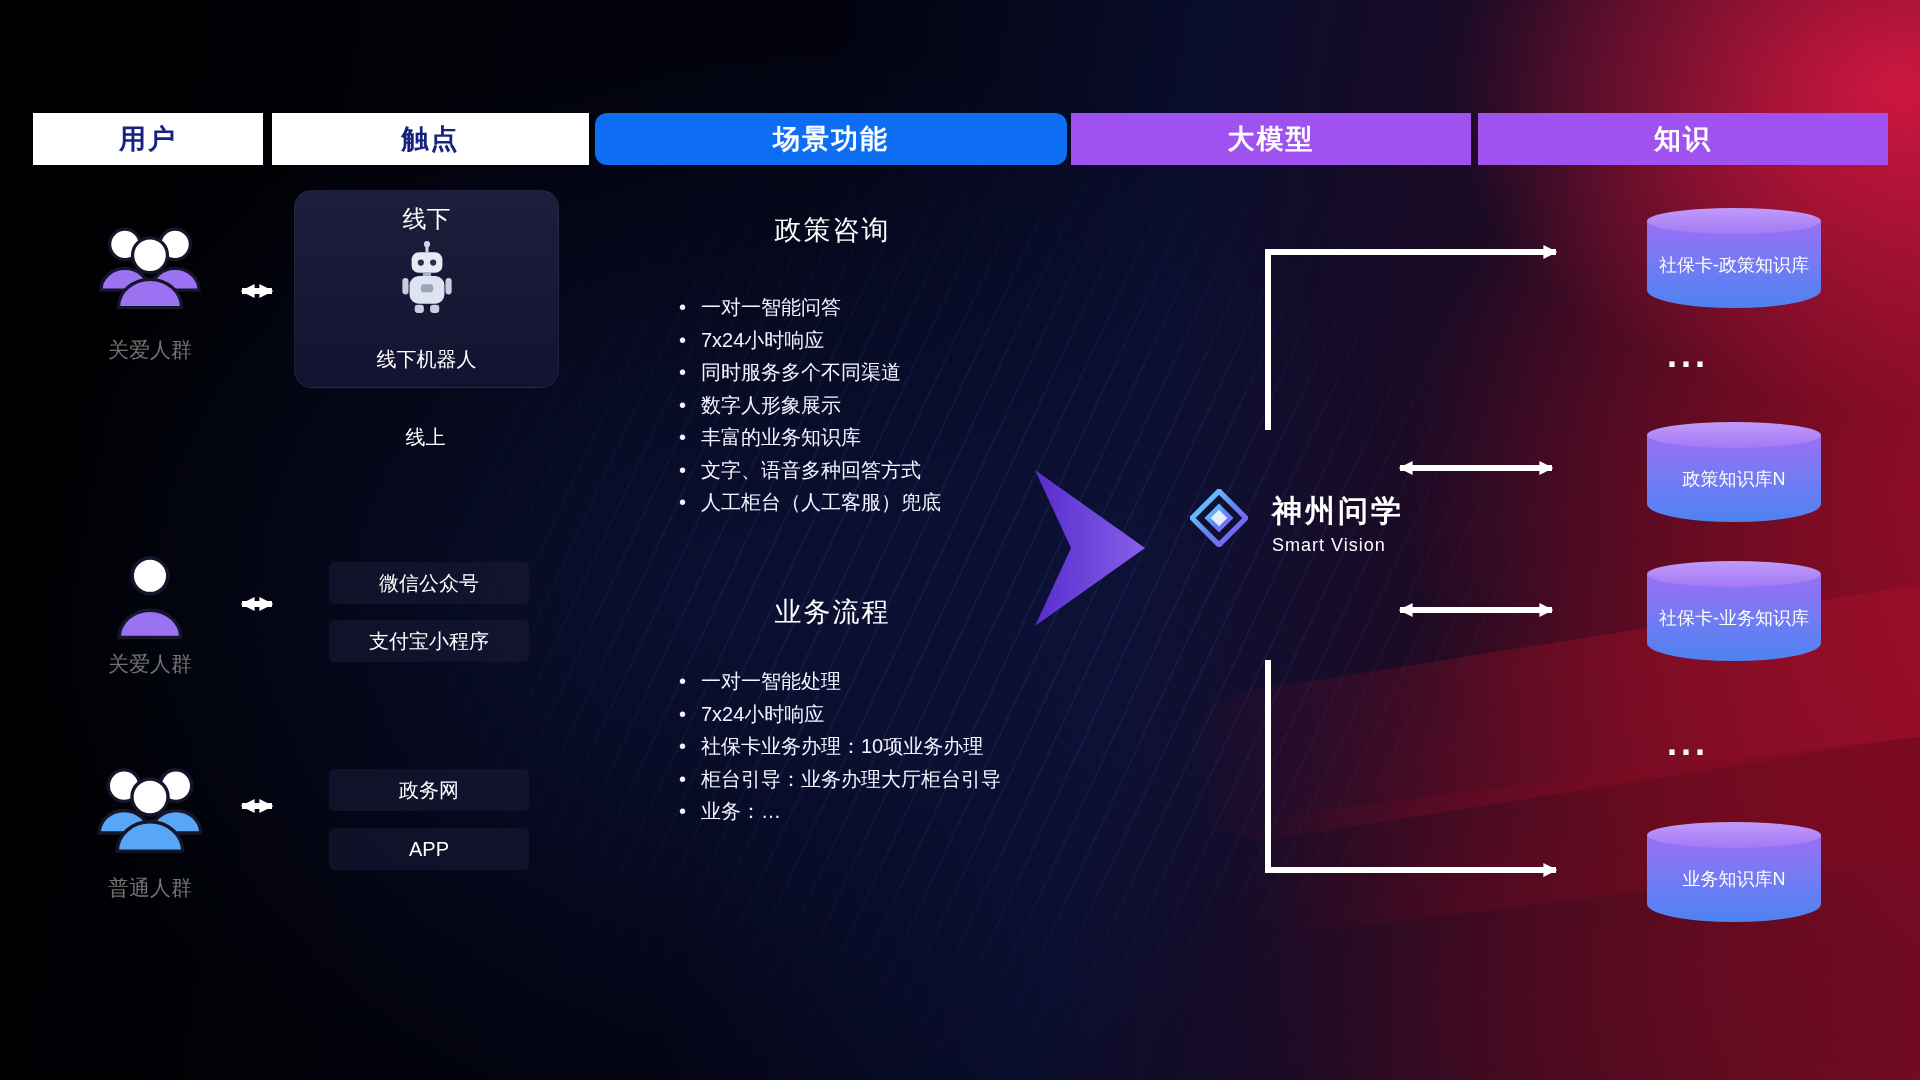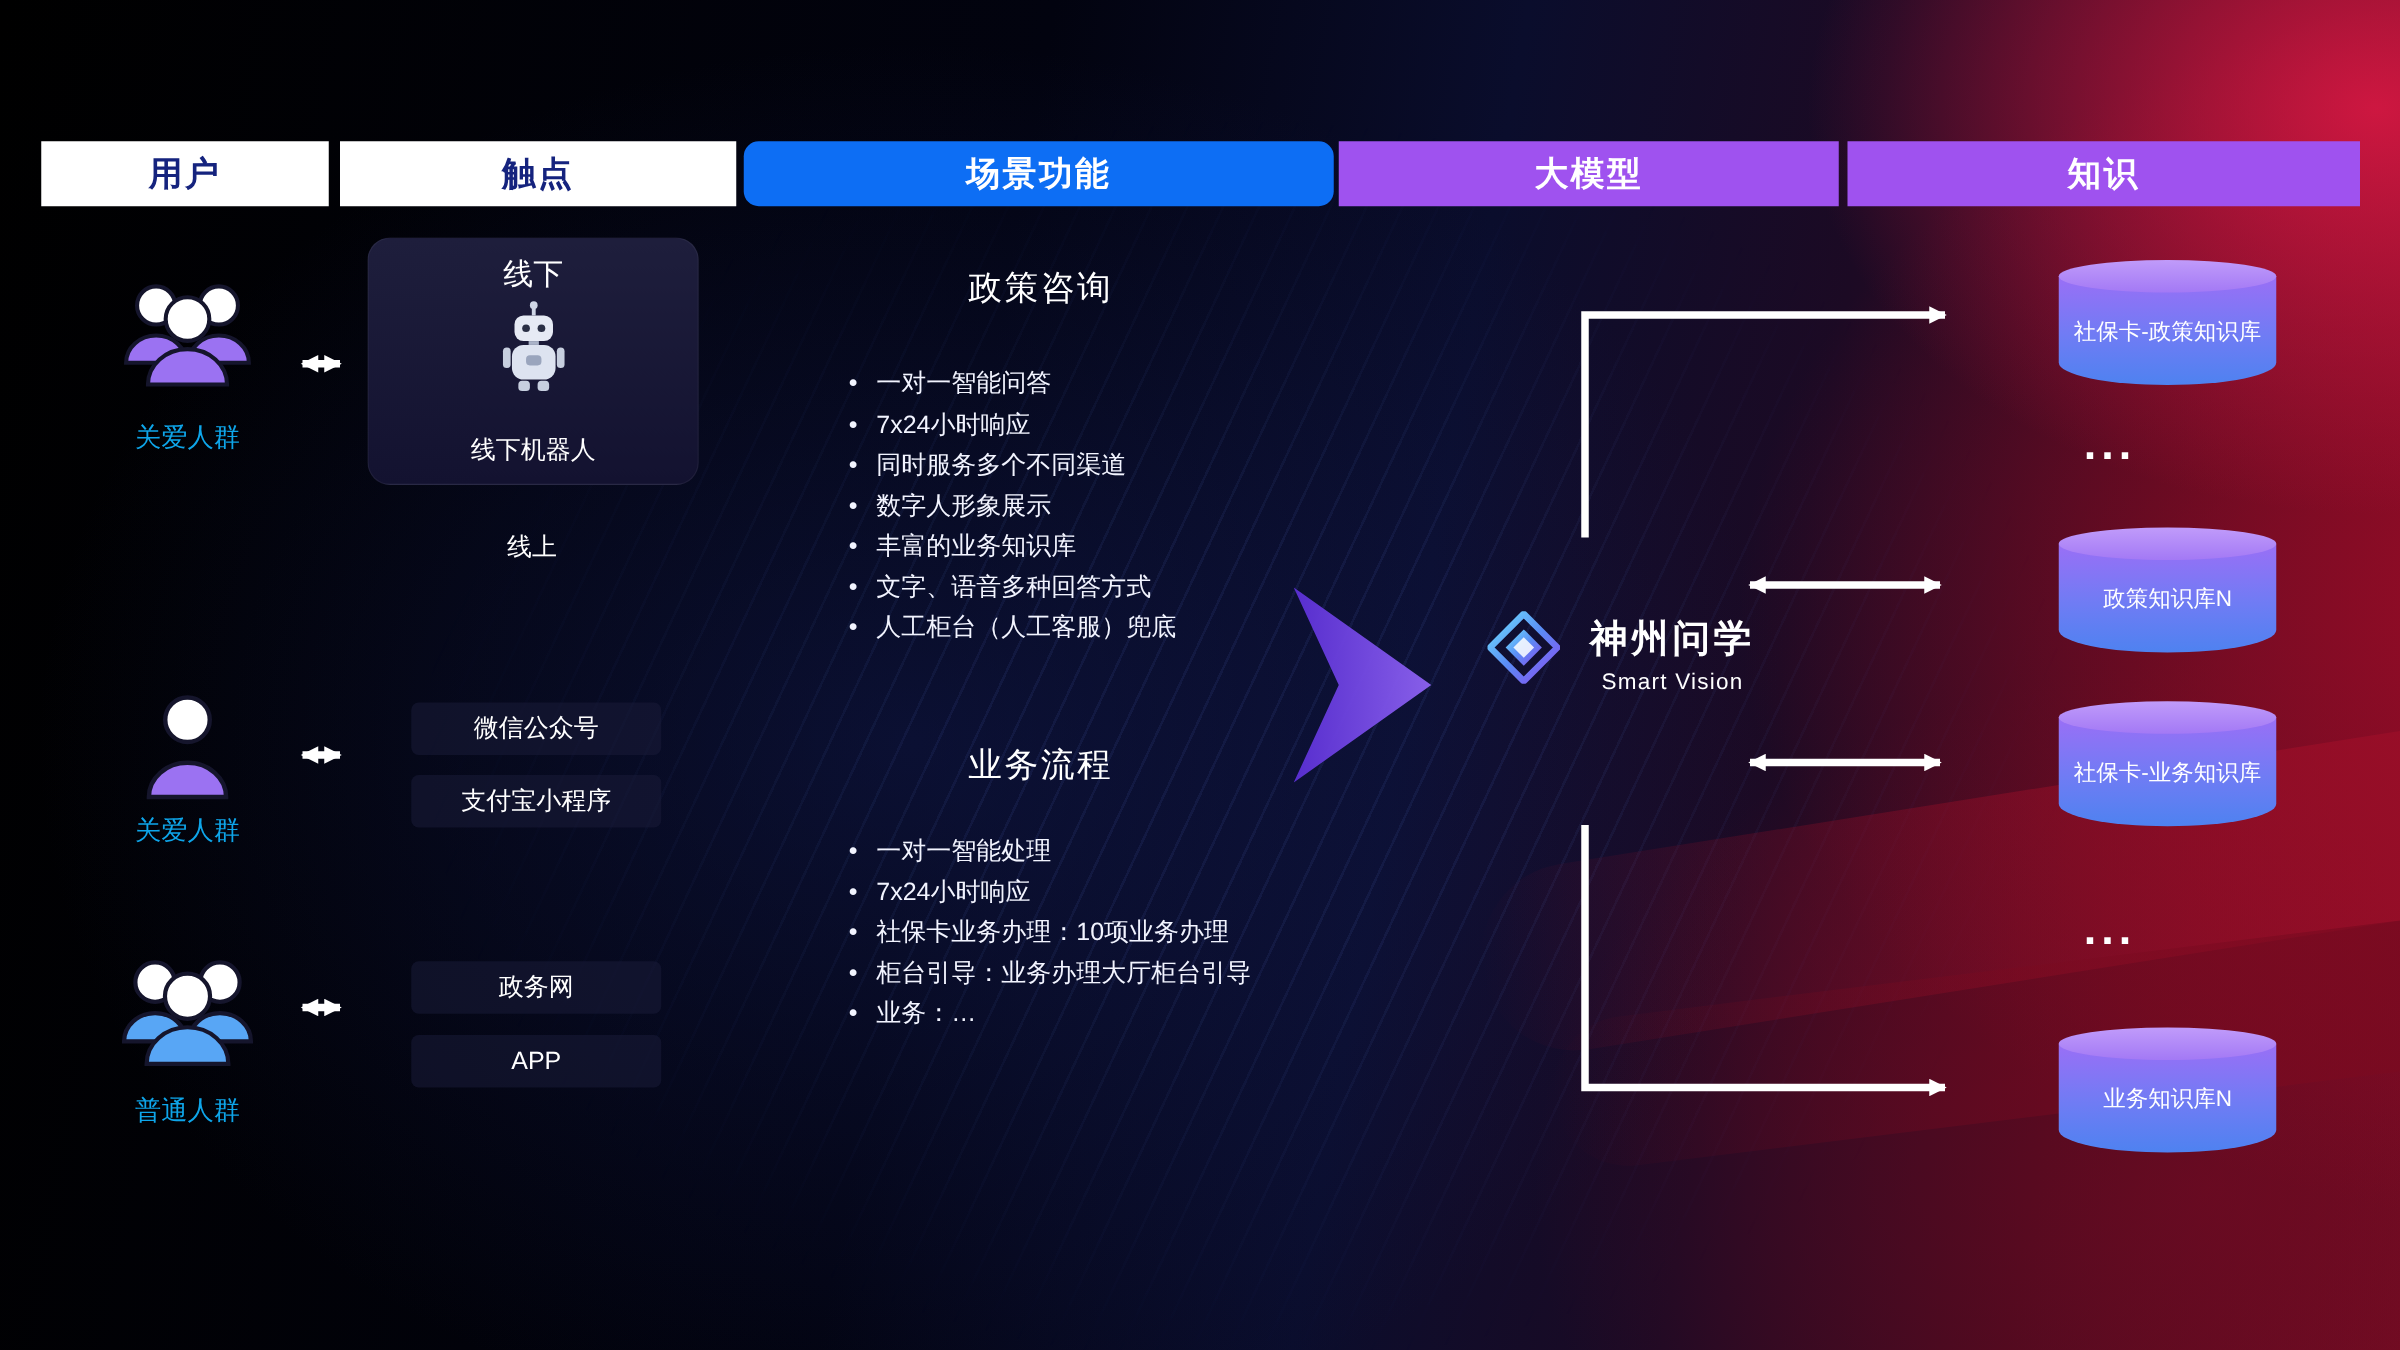--- a/index.html
+++ b/index.html
@@ -38,21 +38,21 @@
   .hdr.blue   { background:#0d6ef4; color:#fff;border-radius:12px; }
   .hdr.purple { background:#9f52ef; color:#fff; }
   .hdr.h1 { left:33px;   width:230px; }
   .hdr.h2 { left:272px;  width:317px; }
   .hdr.h3 { left:595px;  width:472px; }
   .hdr.h4 { left:1071px; width:400px; }
   .hdr.h5 { left:1478px; width:410px; }
 
   
   .uicon { position:absolute; }
-  .ulabel { position:absolute; left:60px; width:180px; text-align:center; font-size:21px; color:#0ea5e9; }
+  .ulabel { position:absolute; left:60px; width:180px; text-align:center; font-size:21px; color:#737373; }
 
   
   .offline-card {
     position:absolute; left:294px; top:190px; width:263px; height:196px; border-radius:18px;
     background:linear-gradient(180deg,#1e1e3c,#131230);
     border:1px solid rgba(255,255,255,.05);
   }
   .tp-title { position:absolute; top:12px; left:0; width:100%; text-align:center; font-size:24px; }
   .robot-wrap { position:absolute; top:48px; left:0; width:100%; display:flex; justify-content:center; }
   .tp-sub { position:absolute; bottom:14px; left:0; width:100%; text-align:center; font-size:20px; }
@@ -69,21 +69,21 @@
   .scen-list { position:absolute; left:677px; width:430px; margin:0; padding:0; list-style:none; }
   .scen-list.l1 { top:291px; } .scen-list.l2 { top:665px; }
   .scen-list li { position:relative; padding-left:24px; font-size:20px; line-height:32.5px; color:#f2f4ff; }
   .scen-list li::before { content:"•"; position:absolute; left:2px; }
 
   
   .bigarrow { position:absolute; left:1035px; top:428px; }
   .logo-icon { position:absolute; left:1190px; top:489px; }
   .logo-text { position:absolute; left:1272px; top:491px; }
   .logo-name { font-size:30px; font-weight:bold; letter-spacing:3px; }
-  .logo-sub  { font-size:18px; letter-spacing:1px; margin-top:3px;text-align:center; }
+  .logo-sub  { font-size:18px; letter-spacing:1px; margin-top:3px; }
 
   
   .db { position:absolute; left:1647px; width:174px; height:100px; }
   .db.d1 { top:208px; } .db.d2 { top:422px; } .db.d3 { top:561px; } .db.d4 { top:822px; }
   .db-body {
     position:absolute; top:13px; left:0; width:174px; height:87px;
     background:linear-gradient(180deg,#9a6ff6 0%,#6f7cf4 55%,#4e82f0 100%);
     border-radius:0 0 87px 87px / 0 0 18px 18px;
   }
   .db-top {

